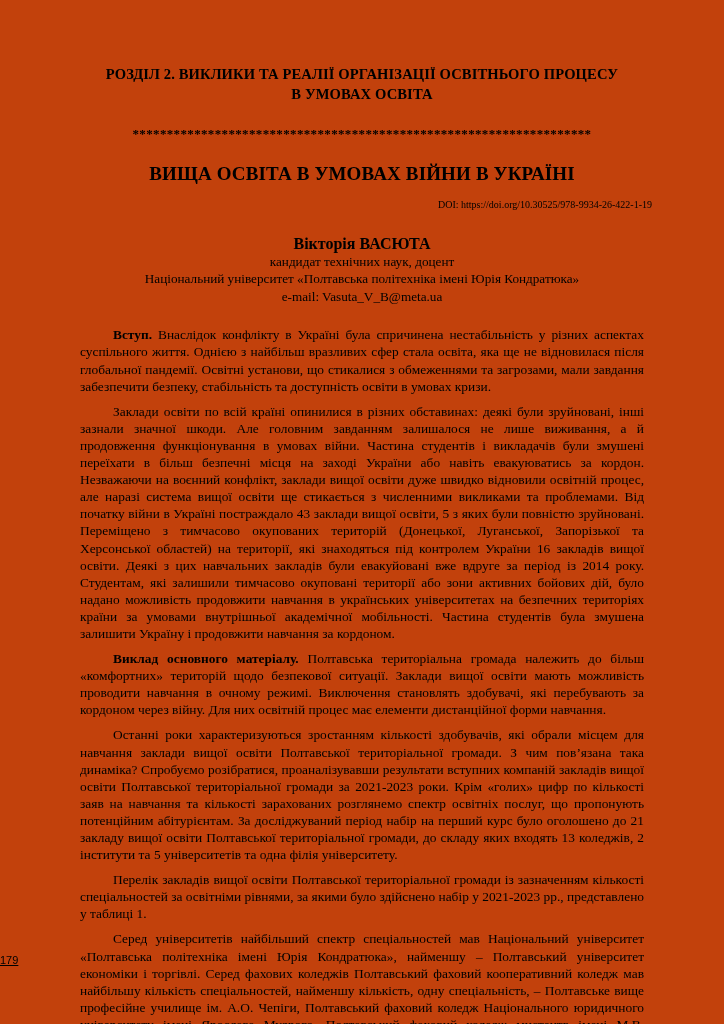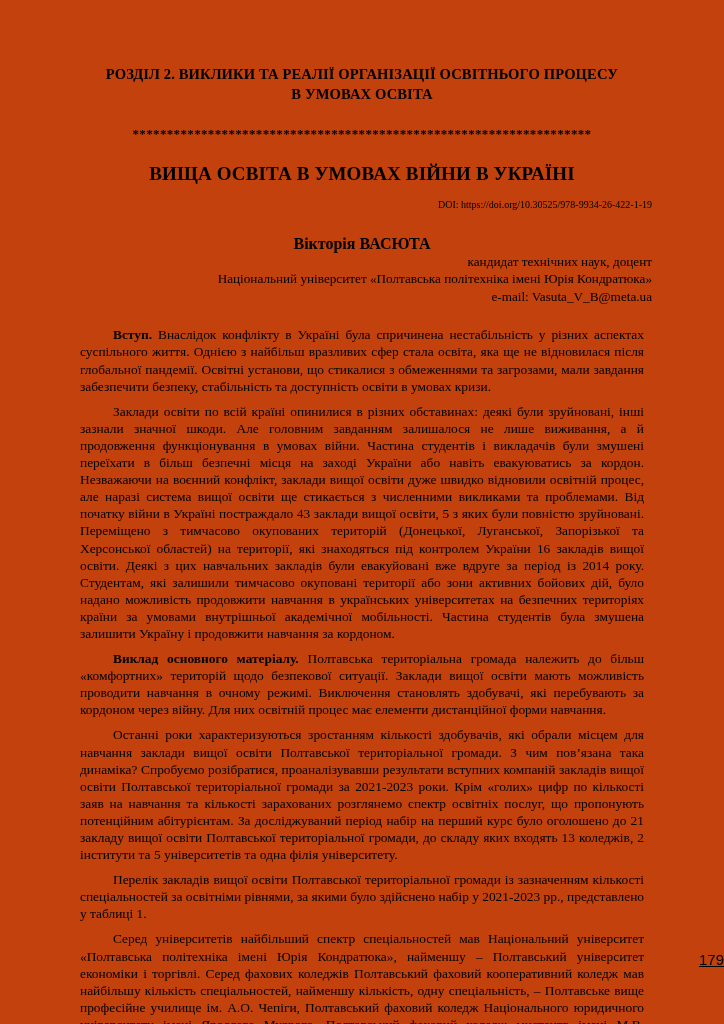--- a/index.html
+++ b/index.html
@@ -86,21 +86,20 @@
   .author-name {
     display: block;
     font-weight: bold;
     font-size: 16px;
   }
 
   .author-degree,
   .author-affiliation,
   .author-email {
     display: block;
-    text-align: right;
   }
 
   
   .body-text {
     padding-top: 13px;
     font-size: 13.4px;
     line-height: 17.1px;
     text-align: justify;
     text-justify: inter-word;
   }
@@ -113,23 +112,23 @@
   .body-text p .lead {
     font-weight: bold;
   }
 
   
   .page-number {
     position: absolute;
     left: 0;
     right: 0;
     top: 952px;
-    text-align: right;
+    text-align: left;
     font-family: "Liberation Sans", "DejaVu Sans", sans-serif;
-    font-size: 15px;
+    font-size: 11px;
     line-height: 16px;
     text-decoration: underline;
   }
 </style>
 </head>
 <body>
 
 <div class="page">
 
   <div class="content">

